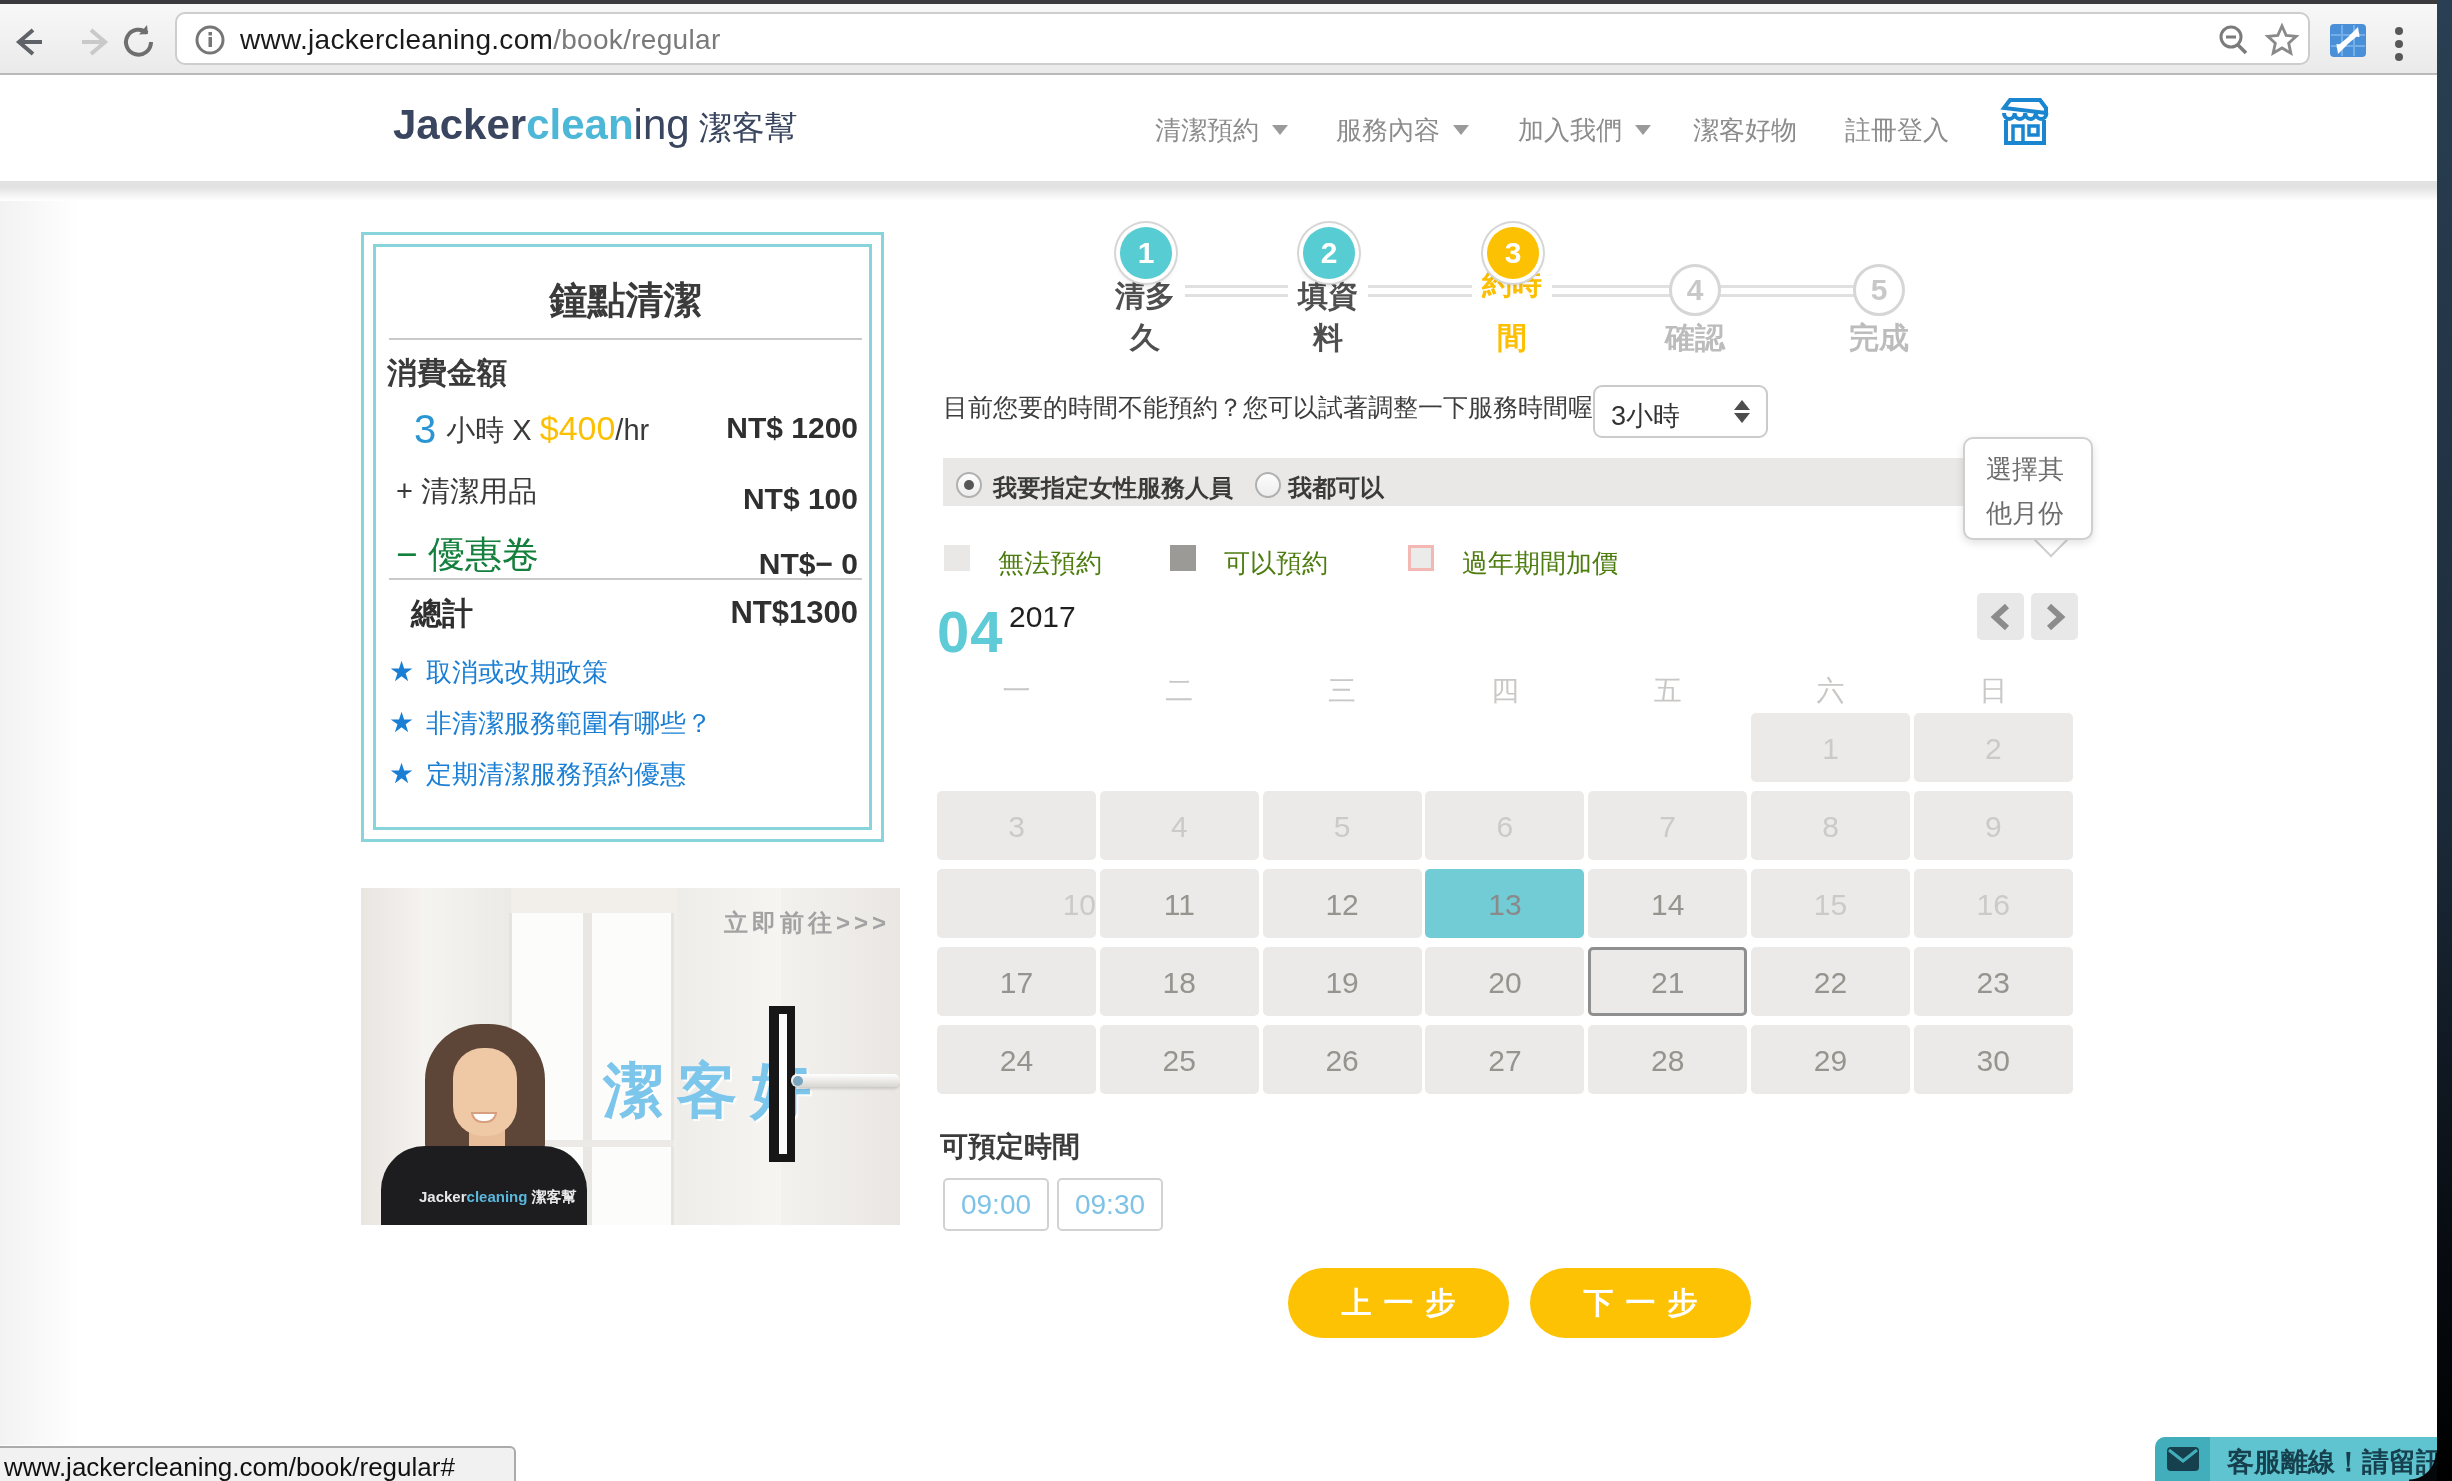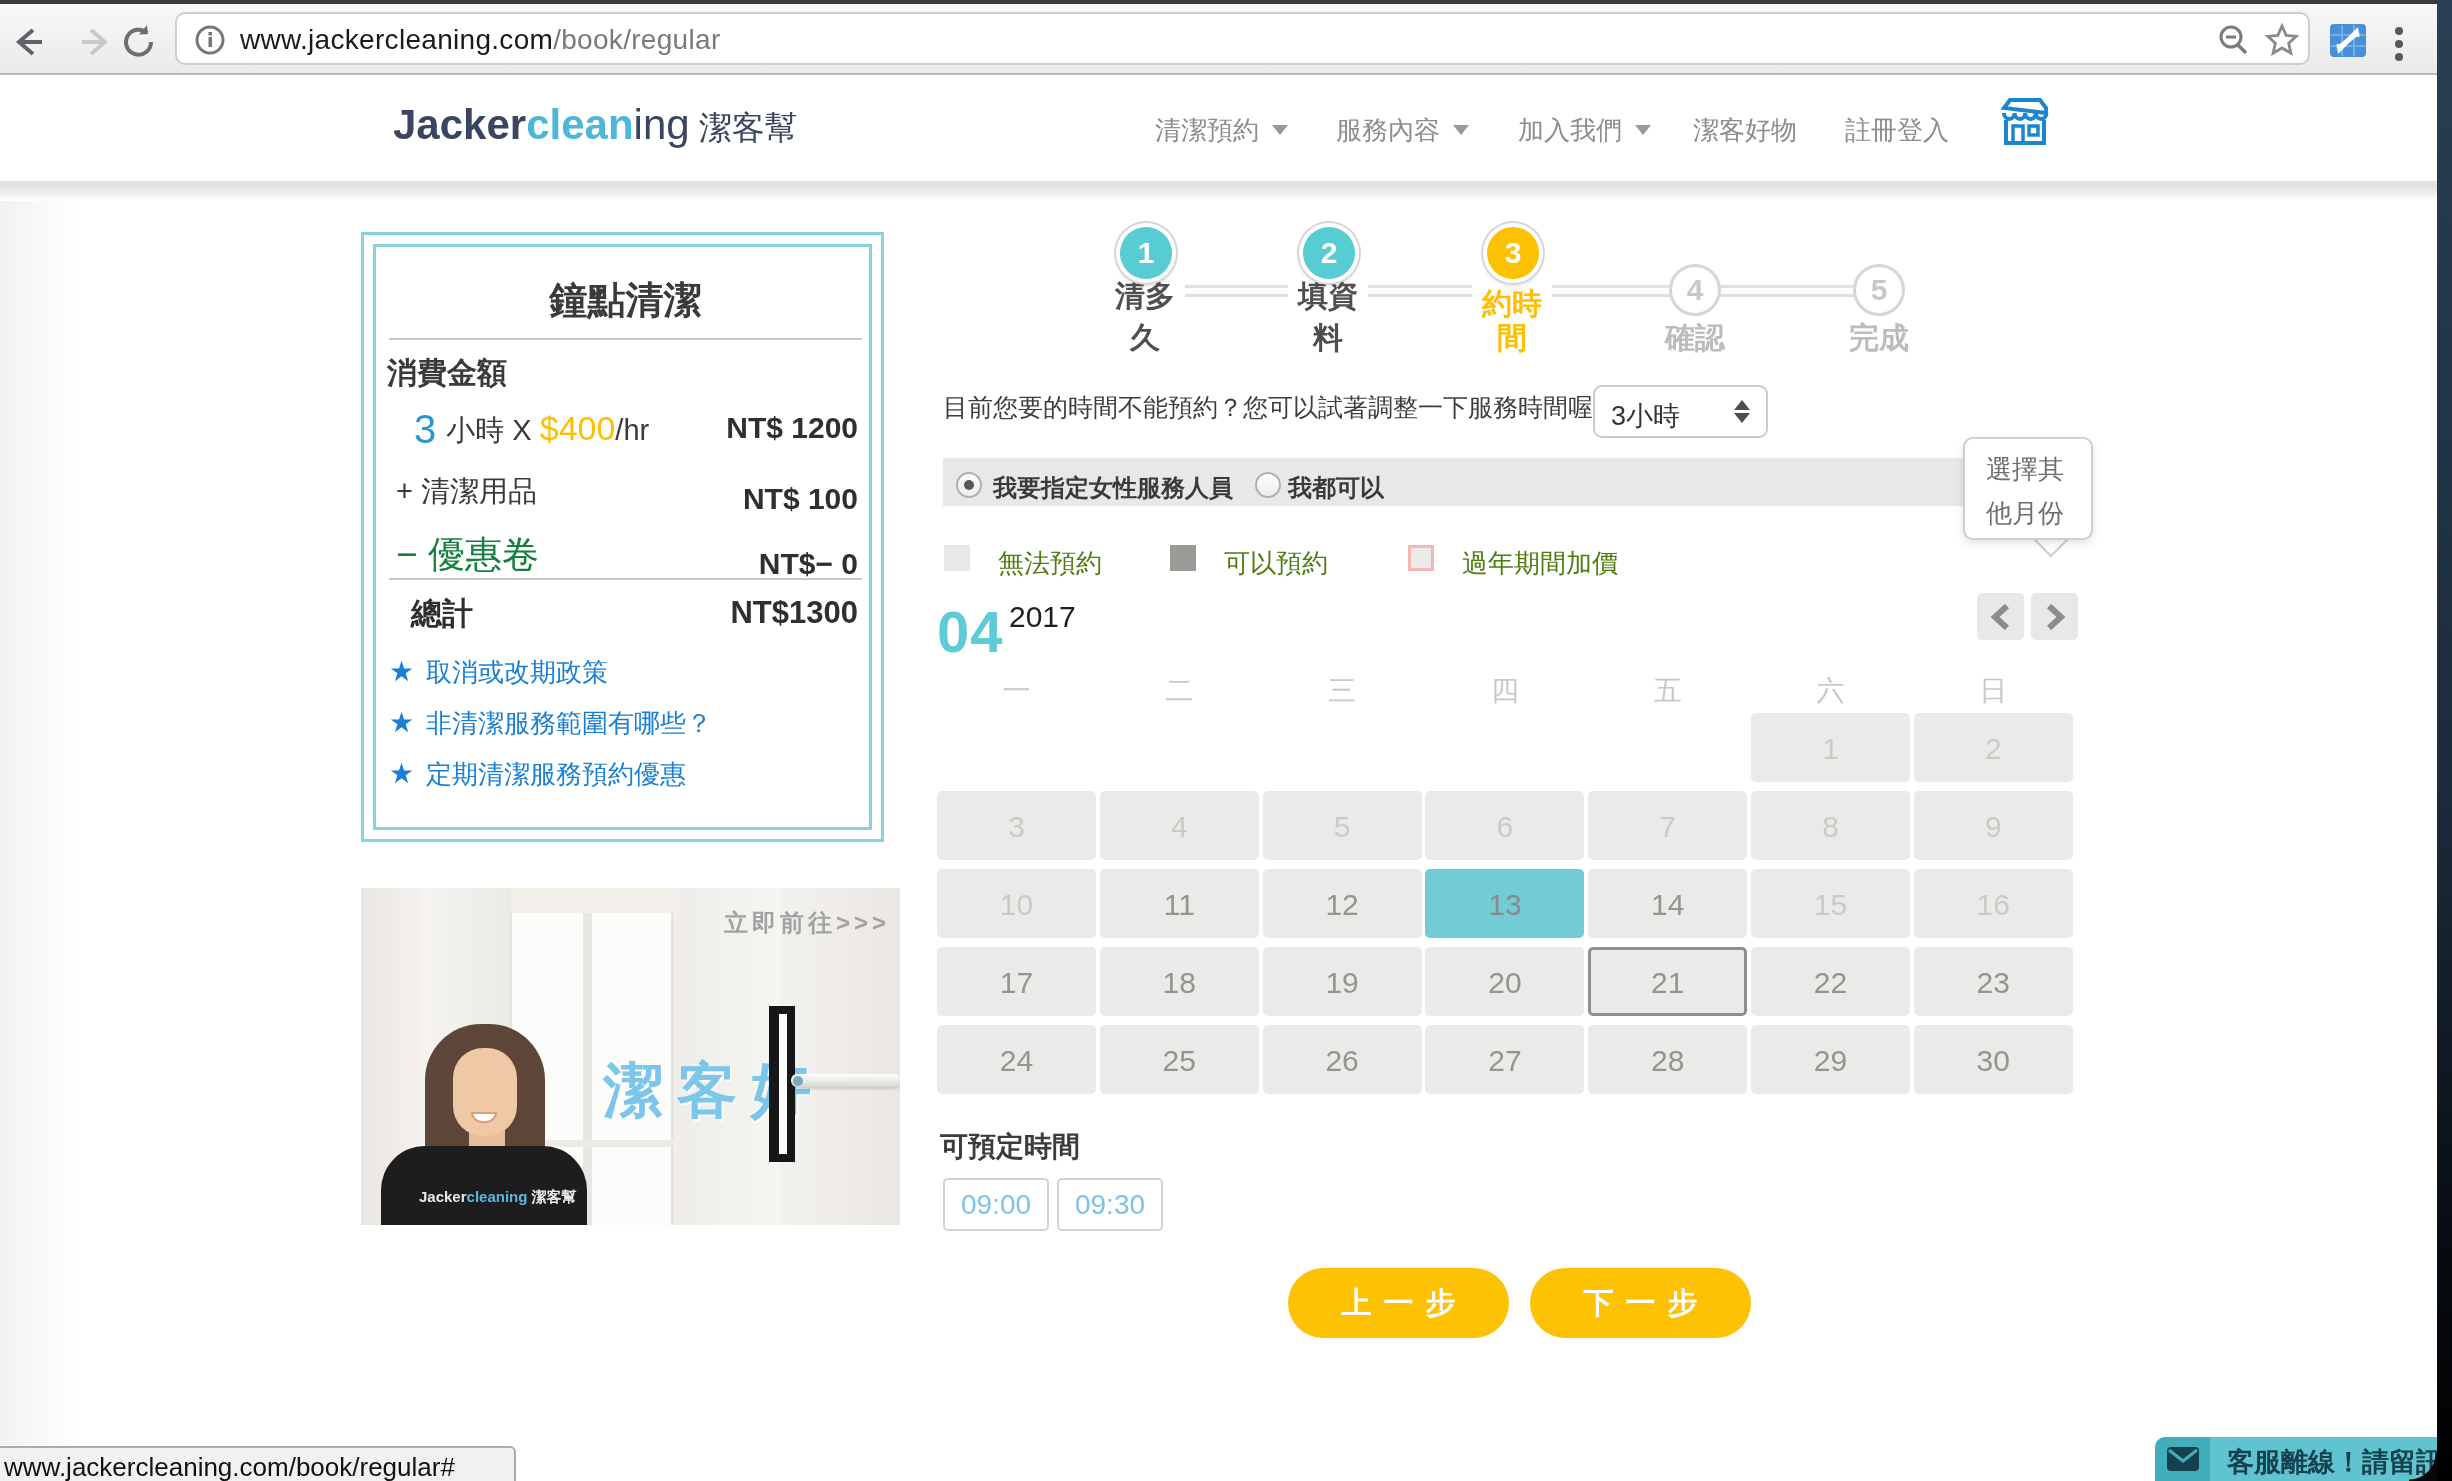--- a/index.html
+++ b/index.html
@@ -251,21 +251,21 @@
   </div>
 
   <div class="abs" id="stepline"></div>
   <div id="steps">
       <div class="abs steplabel1" style="left: 1105px; top: 276px;">清多</div>
       <div class="abs steplabel2 done" style="left: 1130px; top: 318px;">久</div>
       <div class="abs stepcircle done" style="left: 1120px; top: 227px;">1</div>
       <div class="abs steplabel1" style="left: 1288px; top: 276px;">填資</div>
       <div class="abs steplabel2 done" style="left: 1313px; top: 318px;">料</div>
       <div class="abs stepcircle done" style="left: 1303px; top: 227px;">2</div>
-      <div class="abs steplabel1 active" style="left: 1472px; top: 284px;">約時</div>
+      <div class="abs steplabel1 active" style="left: 1472px; top: 264px;">約時</div>
       <div class="abs steplabel2 active" style="left: 1497px; top: 318px;">間</div>
       <div class="abs stepcircle active" style="left: 1487px; top: 227px;">3</div>
       <div class="abs steplabel2 todo" style="left: 1665px; top: 318px;">確認</div>
       <div class="abs stepcircle todo" style="left: 1669px; top: 264px;">4</div>
       <div class="abs steplabel2 todo" style="left: 1849px; top: 318px;">完成</div>
       <div class="abs stepcircle todo" style="left: 1853px; top: 264px;">5</div>
     </div>
 
   <div class="abs" id="hint">目前您要的時間不能預約？您可以試著調整一下服務時間喔！</div>
   <div class="abs" id="durselect">
@@ -320,21 +320,21 @@
   <div class="abs" id="calgrid">
       <div class="cal-cell disabled" style="left: 814px; top: 0px;">1</div>
       <div class="cal-cell disabled" style="left: 976.8px; top: 0px;">2</div>
       <div class="cal-cell disabled" style="left: 0px; top: 78px;">3</div>
       <div class="cal-cell disabled" style="left: 162.8px; top: 78px;">4</div>
       <div class="cal-cell disabled" style="left: 325.6px; top: 78px;">5</div>
       <div class="cal-cell disabled" style="left: 488.4px; top: 78px;">6</div>
       <div class="cal-cell disabled" style="left: 651.2px; top: 78px;">7</div>
       <div class="cal-cell disabled" style="left: 814px; top: 78px;">8</div>
       <div class="cal-cell disabled" style="left: 976.8px; top: 78px;">9</div>
-      <div class="cal-cell disabled" style="left: 0px; top: 156px;">10</div>
+      <div class="cal-cell disabled" style="left: 0px; top: 156px; text-align: right;">10</div>
       <div class="cal-cell" style="left: 162.8px; top: 156px;">11</div>
       <div class="cal-cell" style="left: 325.6px; top: 156px;">12</div>
       <div class="cal-cell selected" style="left: 488.4px; top: 156px;">13</div>
       <div class="cal-cell" style="left: 651.2px; top: 156px;">14</div>
       <div class="cal-cell disabled" style="left: 814px; top: 156px;">15</div>
       <div class="cal-cell disabled" style="left: 976.8px; top: 156px;">16</div>
       <div class="cal-cell" style="left: 0px; top: 234px;">17</div>
       <div class="cal-cell" style="left: 162.8px; top: 234px;">18</div>
       <div class="cal-cell" style="left: 325.6px; top: 234px;">19</div>
       <div class="cal-cell" style="left: 488.4px; top: 234px;">20</div>

